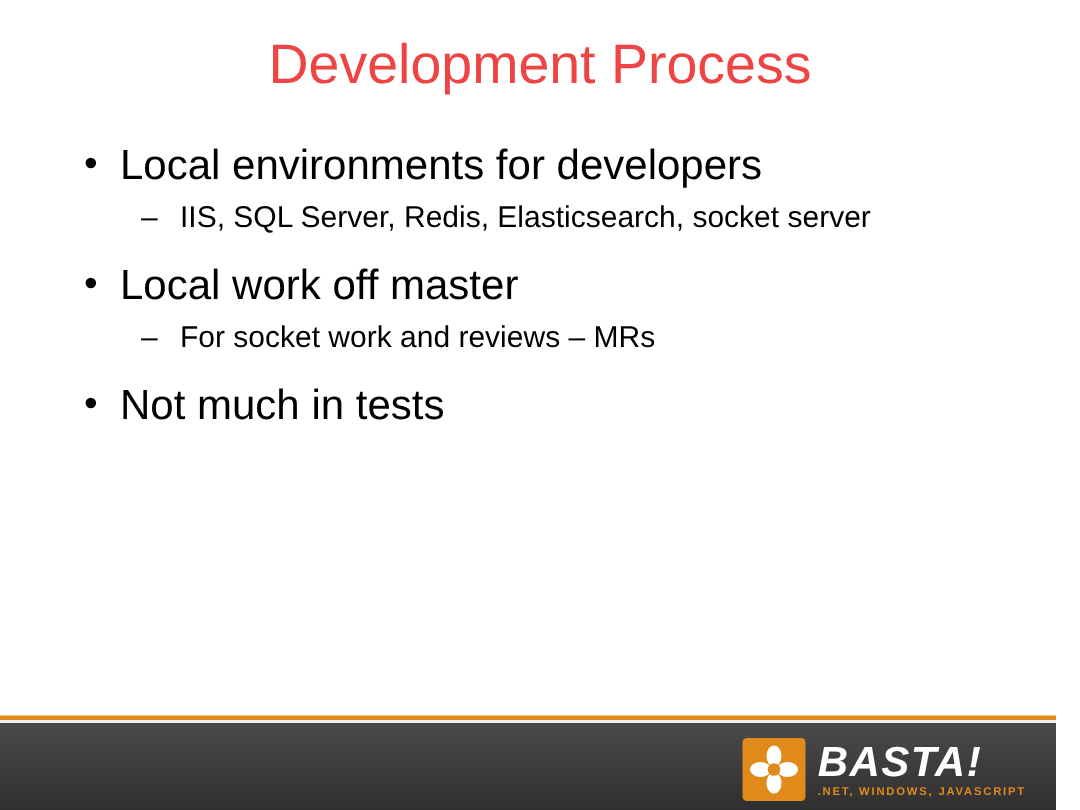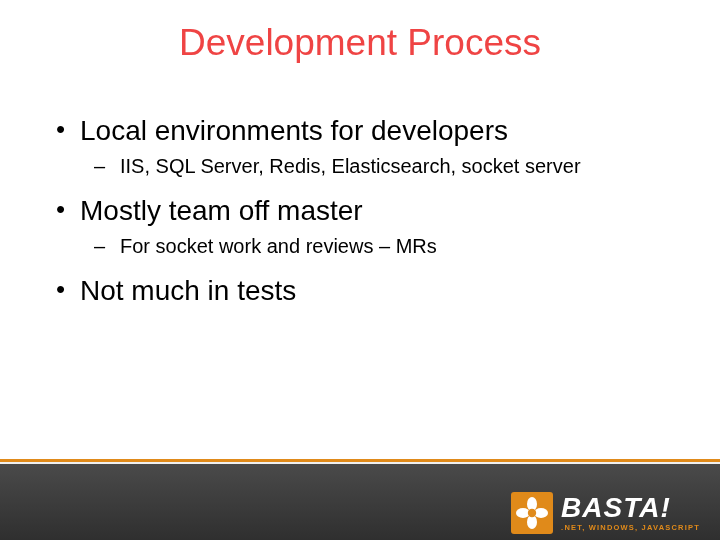--- a/index.html
+++ b/index.html
@@ -19,21 +19,20 @@
     font-size: 37px;
     color: #ef4444;
     padding-top: 22px;
     font-weight: 400;
   }
   .content {
     padding: 28px 48px 0 54px;
   }
   ul.level1 {
     list-style: none;
-    margin-top: 21px;
   }
   ul.level1 > li {
     font-size: 28px;
     color: #000;
     margin-bottom: 6px;
     position: relative;
     padding-left: 26px;
     line-height: 1.25;
   }
   ul.level1 > li::before {
@@ -61,22 +60,22 @@
     content: "–";
     position: absolute;
     left: 0;
     top: 0;
   }
 
   .footer {
     position: absolute;
     bottom: 0;
     left: 0;
-    right: 0;
-    height: 76px;
+    right: 16px;
+    height: 58px;
     background: linear-gradient(to bottom, #4a4a4a 0%, #2f2f2f 100%);
   }
   .footer-top-line {
     position: absolute;
     top: -5px;
     left: 0;
     right: 0;
     height: 3px;
     background: #e08a1a;
   }
@@ -143,21 +142,21 @@
       <li>
         <span>Local environments for developers</span>
         <ul class="level2">
           <li>
             <span>IIS, SQL Server, Redis, Elasticsearch, socket server</span>
           </li>
         </ul>
       </li>
 
       <li>
-        <span>Mostly team off master</span>
+        <span>Local work off master</span>
         <ul class="level2">
           <li>
             <span>For socket work and reviews – MRs</span>
           </li>
         </ul>
       </li>
 
       <li>
         <span>Not much in tests</span>
       </li>

